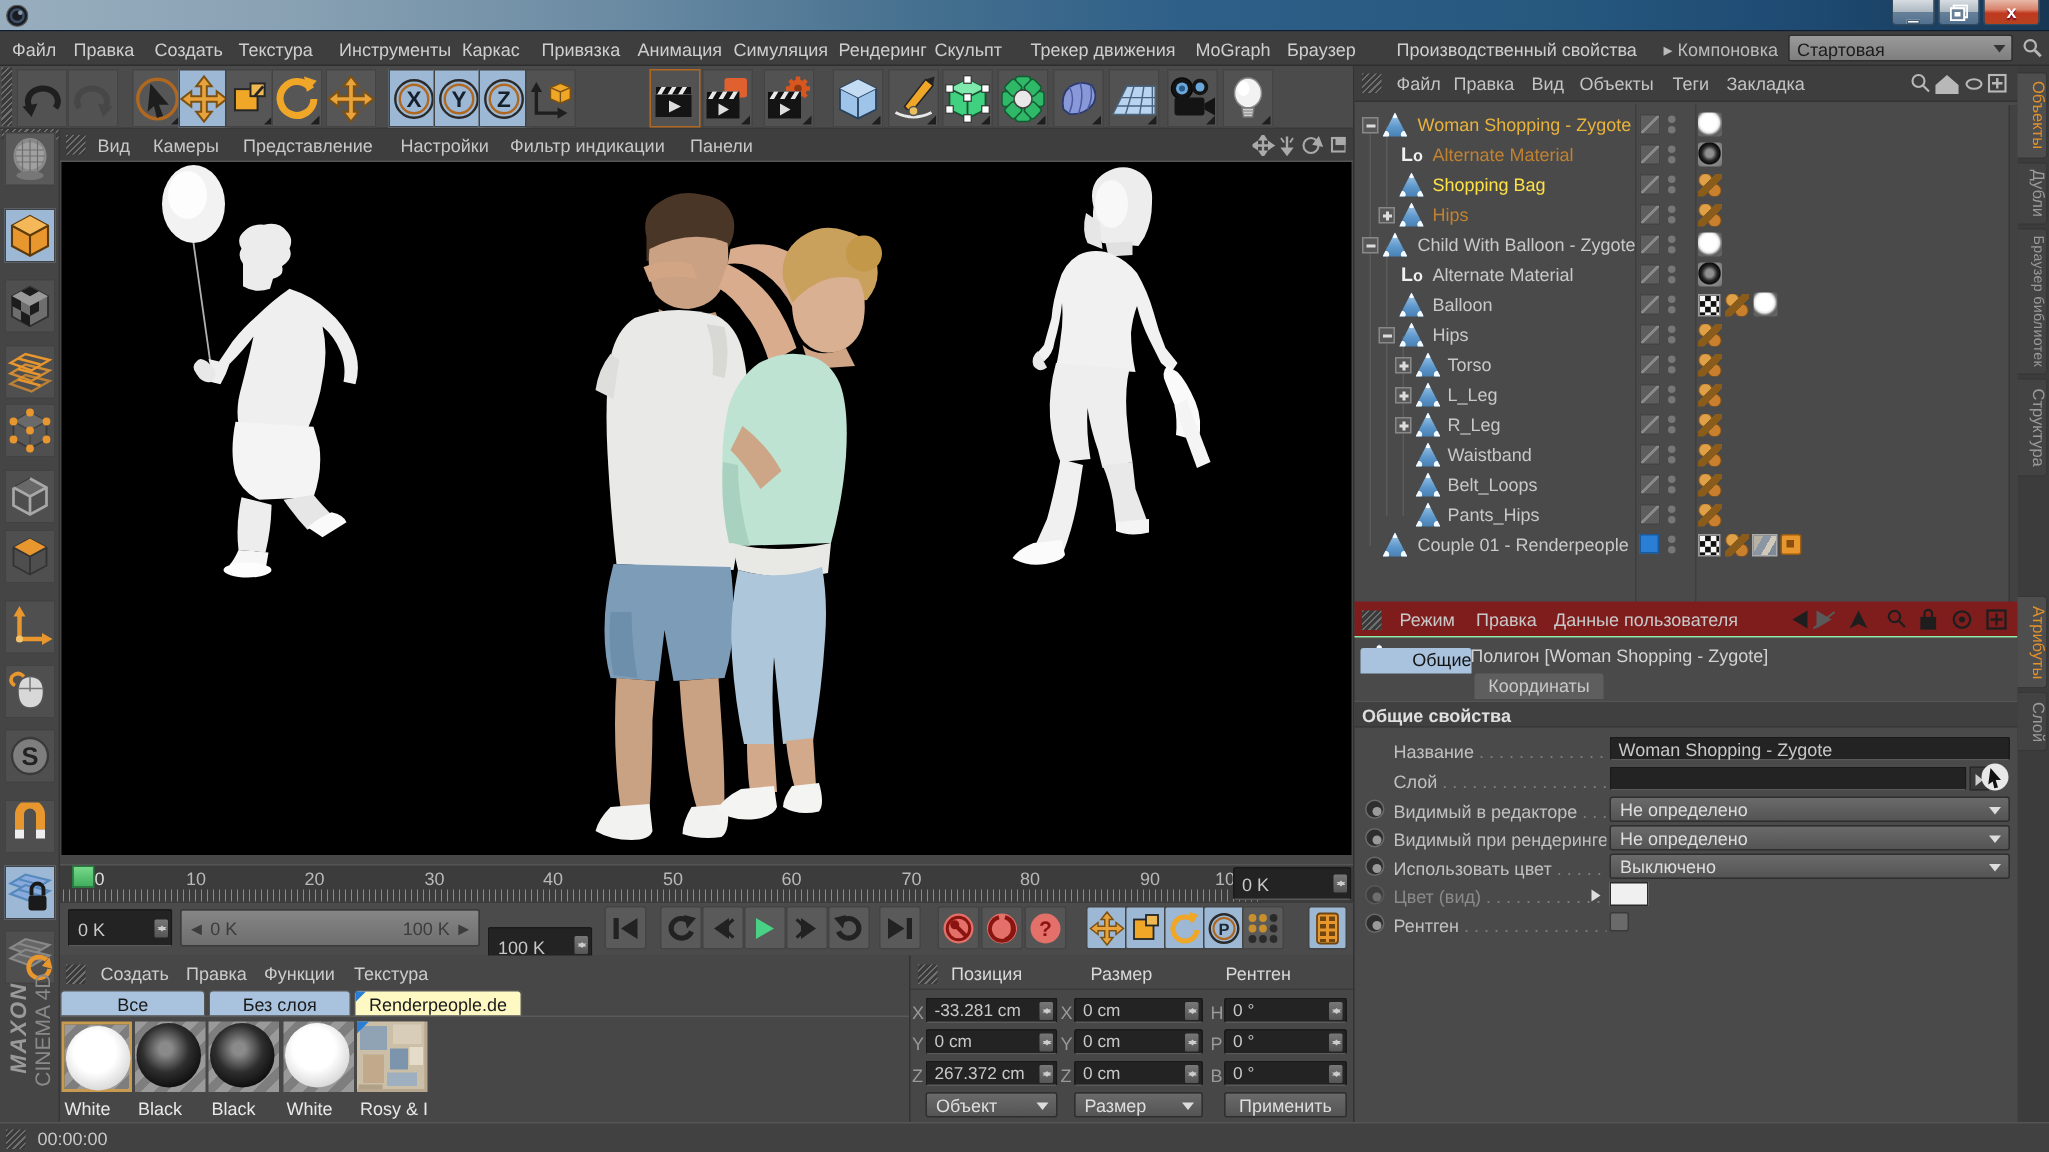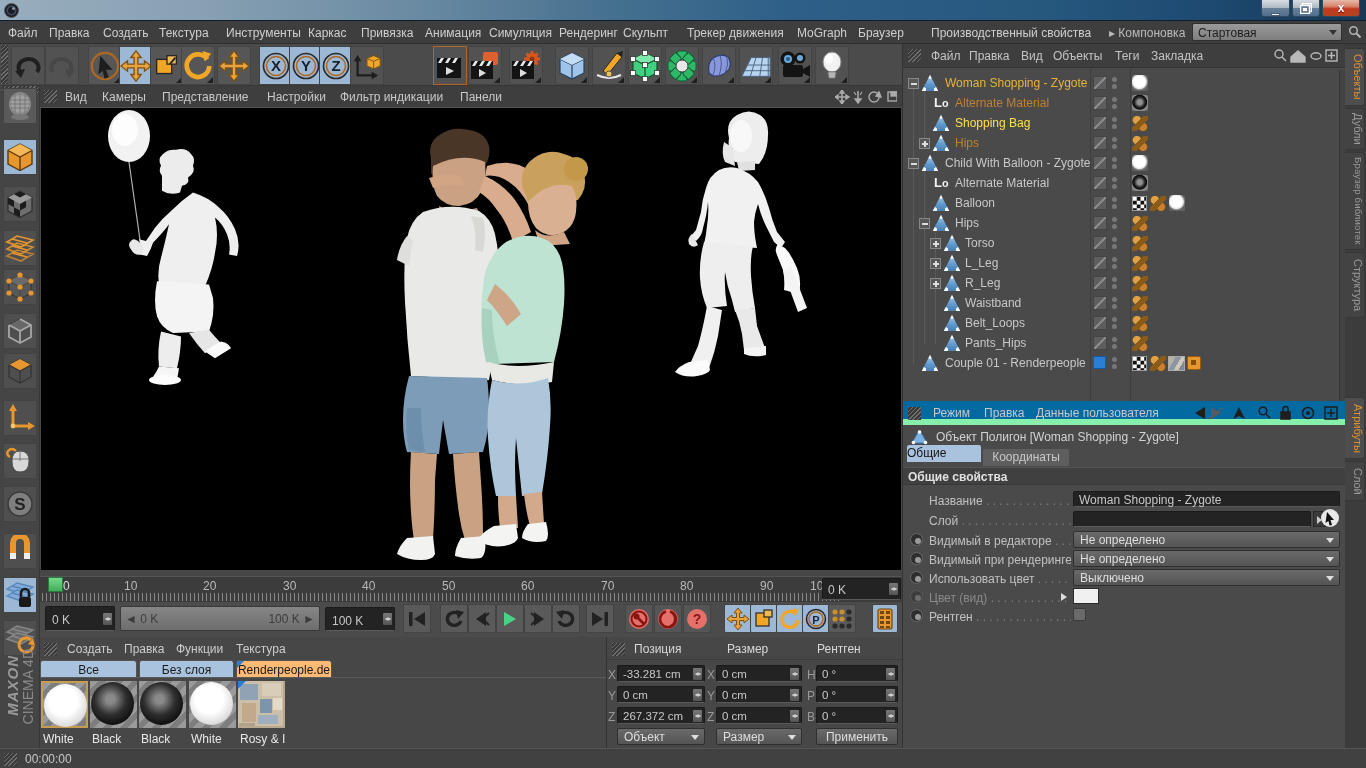--- a/index.html
+++ b/index.html
@@ -598,21 +598,21 @@
   </div>
   <div class="abs" id="playbar">
     <div class="abs field" style="left:5px;top:4px;width:70px;height:25px">
       <span style="position:absolute;left:6px;top:6px">0 K</span>
       <span class="spin"></span>
     </div>
     <div class="abs" style="left:80px;top:4px;width:200px;height:25px;background:linear-gradient(#868686,#6e6e6e);border:1px solid #3a3a3a;border-radius:2px;color:#3c3c3c">
       <span style="position:absolute;left:4px;top:5px">◄ 0 K</span>
       <span style="position:absolute;right:4px;top:5px">100 K ►</span>
     </div>
-    <div class="abs field" style="left:285px;top:5px;width:70px;height:24px">
+    <div class="abs field" style="left:285px;top:16px;width:70px;height:24px">
       <span style="position:absolute;left:6px;top:6px">100 K</span>
       <span class="spin"></span>
     </div>
     <div class="pbtn" style="left:363px">
       <svg width="20" height="16" viewBox="0 0 20 16">
         <rect x="2" y="1" width="3.5" height="14" fill="#222"></rect>
         <path d="M18 1 L18 15 L7 8 Z" fill="#222"></path>
       </svg>
     </div>
     <div class="pbtn" style="left:400px">
@@ -726,21 +726,21 @@
     </div>
   </div>
   <div class="abs" id="matpanel">
     <div class="abs hatch" style="left:4px;top:6px;width:13px;height:13px"></div>
     <span class="abs" style="left:27px;top:5px">Создать</span>
     <span class="abs" style="left:84px;top:5px">Правка</span>
     <span class="abs" style="left:136px;top:5px">Функции</span>
     <span class="abs" style="left:196px;top:5px">Текстура</span>
     <div class="mtab" style="left:0px;width:97px">Все</div>
     <div class="mtab" style="left:99px;width:95px">Без слоя</div>
-    <div class="mtab" style="left:196px;width:96px;background:#fdba74">Renderpeople.de<span style="position:absolute;left:0;top:0;width:0;height:0;border-top:7px solid #2a7fd4;border-right:7px solid transparent"></span></div>
+    <div class="mtab" style="left:196px;width:112px;background:#fef9c3">Renderpeople.de<span style="position:absolute;left:0;top:0;width:0;height:0;border-top:7px solid #2a7fd4;border-right:7px solid transparent"></span></div>
     <div class="abs" style="left:0;top:40px;width:566px;height:1px;background:#5a5a5a"></div>
     <div class="mthumb" style="left:1px;border:2px solid #c89b50">
       <div class="msph w"></div>
     </div>
     <div class="mthumb" style="left:50px">
       <div class="msph b"></div>
     </div>
     <div class="mthumb" style="left:99px">
       <div class="msph b"></div>
     </div>
@@ -963,21 +963,21 @@
         <span class="txt" style="left:42px">Couple 01 - Renderpeople</span>
         <span style="position:absolute;left:190px;top:3px;width:13px;height:13px;background:#2a7fd4;border:1px solid #1a5a9a"></span>
         <span class="vdots"></span>
         <span class="chk" style="left:229px"></span>
         <span class="joint" style="left:247px"></span>
         <span class="photo" style="left:265px"></span>
         <span class="tagi" style="left:284px"></span>
       </div>
     </div>
 
-    <div class="abs" style="left:0;top:357px;width:443px;height:24px;background:#0369a1;border-bottom:6px solid #86efac">
+    <div class="abs" style="left:0;top:357px;width:443px;height:24px;background:#7f1d1d;border-bottom:1px solid #86efac">
       <div class="abs hatch" style="left:5px;top:6px;width:13px;height:13px"></div>
       <span class="abs" style="left:30px;top:5px;color:#c8c8c8">Режим</span>
       <span class="abs" style="left:81px;top:5px;color:#c8c8c8">Правка</span>
       <span class="abs" style="left:133px;top:5px;color:#c8c8c8">Данные пользователя</span>
       <svg class="abs" style="left:288px;top:4px" width="150" height="16" viewBox="0 0 150 16">
         <path d="M14 2 L14 14 L4 8 Z" fill="#1e1e1e"></path>
         <path d="M20 2 L20 14 L30 8 Z" fill="#5a5a5a"></path>
         <line x1="18" y1="14" x2="32" y2="3" stroke="#5a5a5a" stroke-width="1.4"></line>
         <path d="M48 2 L54 14 L48 11 L42 14 Z" fill="#1e1e1e"></path>
         <g stroke="#1e1e1e" stroke-width="1.5" fill="none">
@@ -994,21 +994,21 @@
         <path d="M140 4 L140 12 M136 8 L144 8" stroke="#1e1e1e" stroke-width="1.6"></path>
       </svg>
     </div>
     <div class="abs" style="left:8px;top:385px"><svg width="17" height="16" viewBox="0 0 17 16">
         <path d="M8.5 1 L16 14 L1 14 Z" fill="#7ab2e2" stroke="#4a7aaa" stroke-width="1"></path>
         <circle cx="8.5" cy="3" r="1.8" fill="#fff"></circle>
         <circle cx="2.5" cy="13.5" r="1.8" fill="#fff"></circle>
         <circle cx="14.5" cy="13.5" r="1.8" fill="#fff"></circle>
       </svg></div>
     <span class="abs" style="left:33px;top:386px;color:#d2d2d2">Объект Полигон [Woman Shopping - Zygote]</span>
-    <div class="abs" style="left:4px;top:401px;width:74px;height:17px;background:#a9c3de;color:#141414;text-align:left;padding-top:1px;border-radius:2px 2px 0 0">Общие</div>
+    <div class="abs" style="left:4px;top:388px;width:74px;height:17px;background:#a9c3de;color:#141414;text-align:right;padding-top:1px;border-radius:2px 2px 0 0">Общие</div>
     <div class="abs" style="left:80px;top:405px;width:86px;height:17px;background:#5e5e5e;color:#c8c8c8;text-align:center;padding-top:1px;border-radius:2px 2px 0 0">Координаты</div>
     <div class="abs" style="left:0;top:423px;width:443px;height:18px;background:#404040;border-top:1px solid #555;border-bottom:1px solid #383838">
       <span class="abs" style="left:5px;top:2px;color:#e0e0e0;font-weight:bold">Общие свойства</span>
     </div>
     <span class="amlbl" style="top:450px">Название<span class="dots"> . . . . . . . . . . . . . . . .</span></span>
     <div class="abs field" style="left:170px;top:447px;width:267px;height:16px;padding:1px 5px">Woman Shopping - Zygote</div>
     <span class="amlbl" style="top:470px">Слой<span class="dots"> . . . . . . . . . . . . . . . . . . .</span></span>
     <div class="abs field" style="left:170px;top:467px;width:238px;height:16px"></div>
     <div class="abs" style="left:410px;top:467px;width:13px;height:16px;background:#3a3a3a;border:1px solid #2a2a2a">
       <span style="position:absolute;left:3px;top:4px;width:0;height:0;border:4px solid transparent;border-left:5px solid #ccc"></span>

